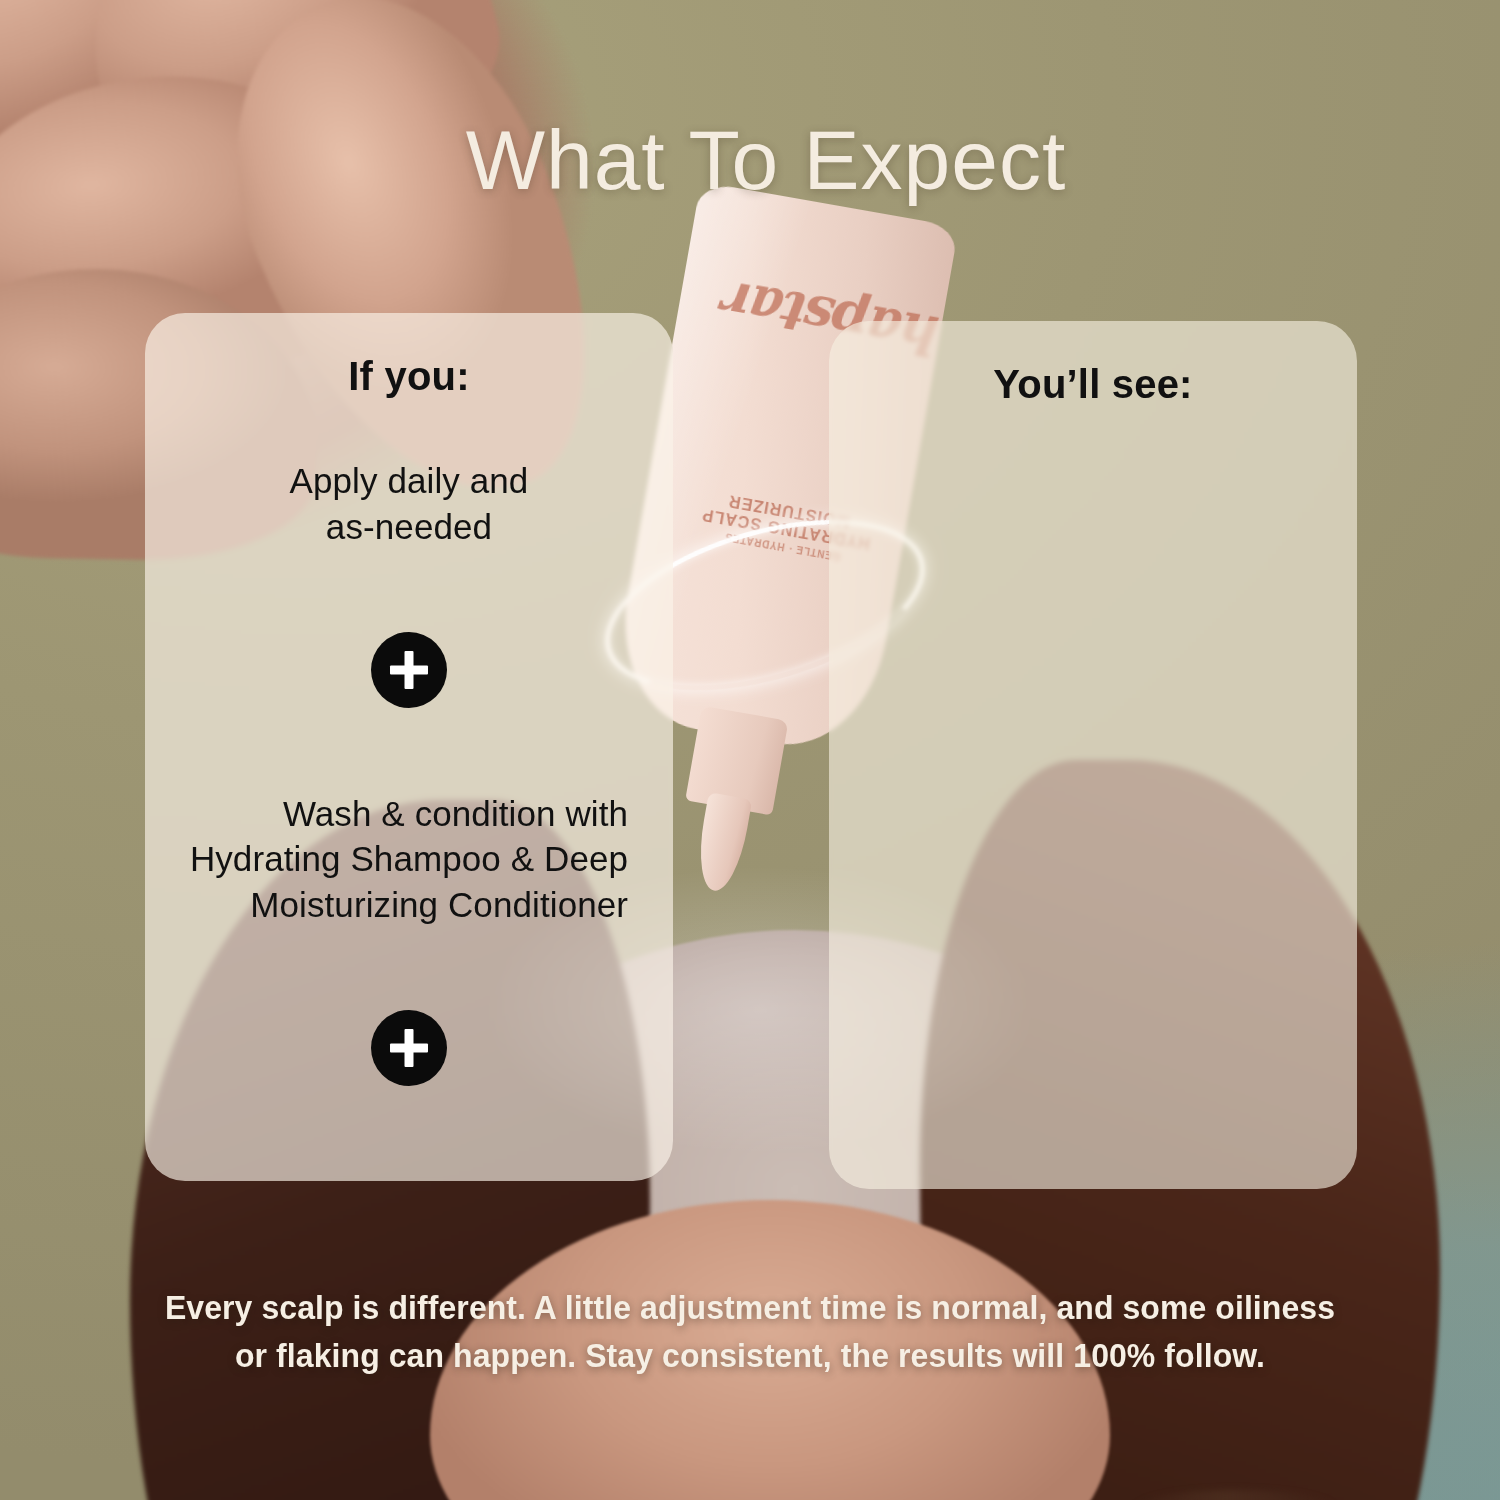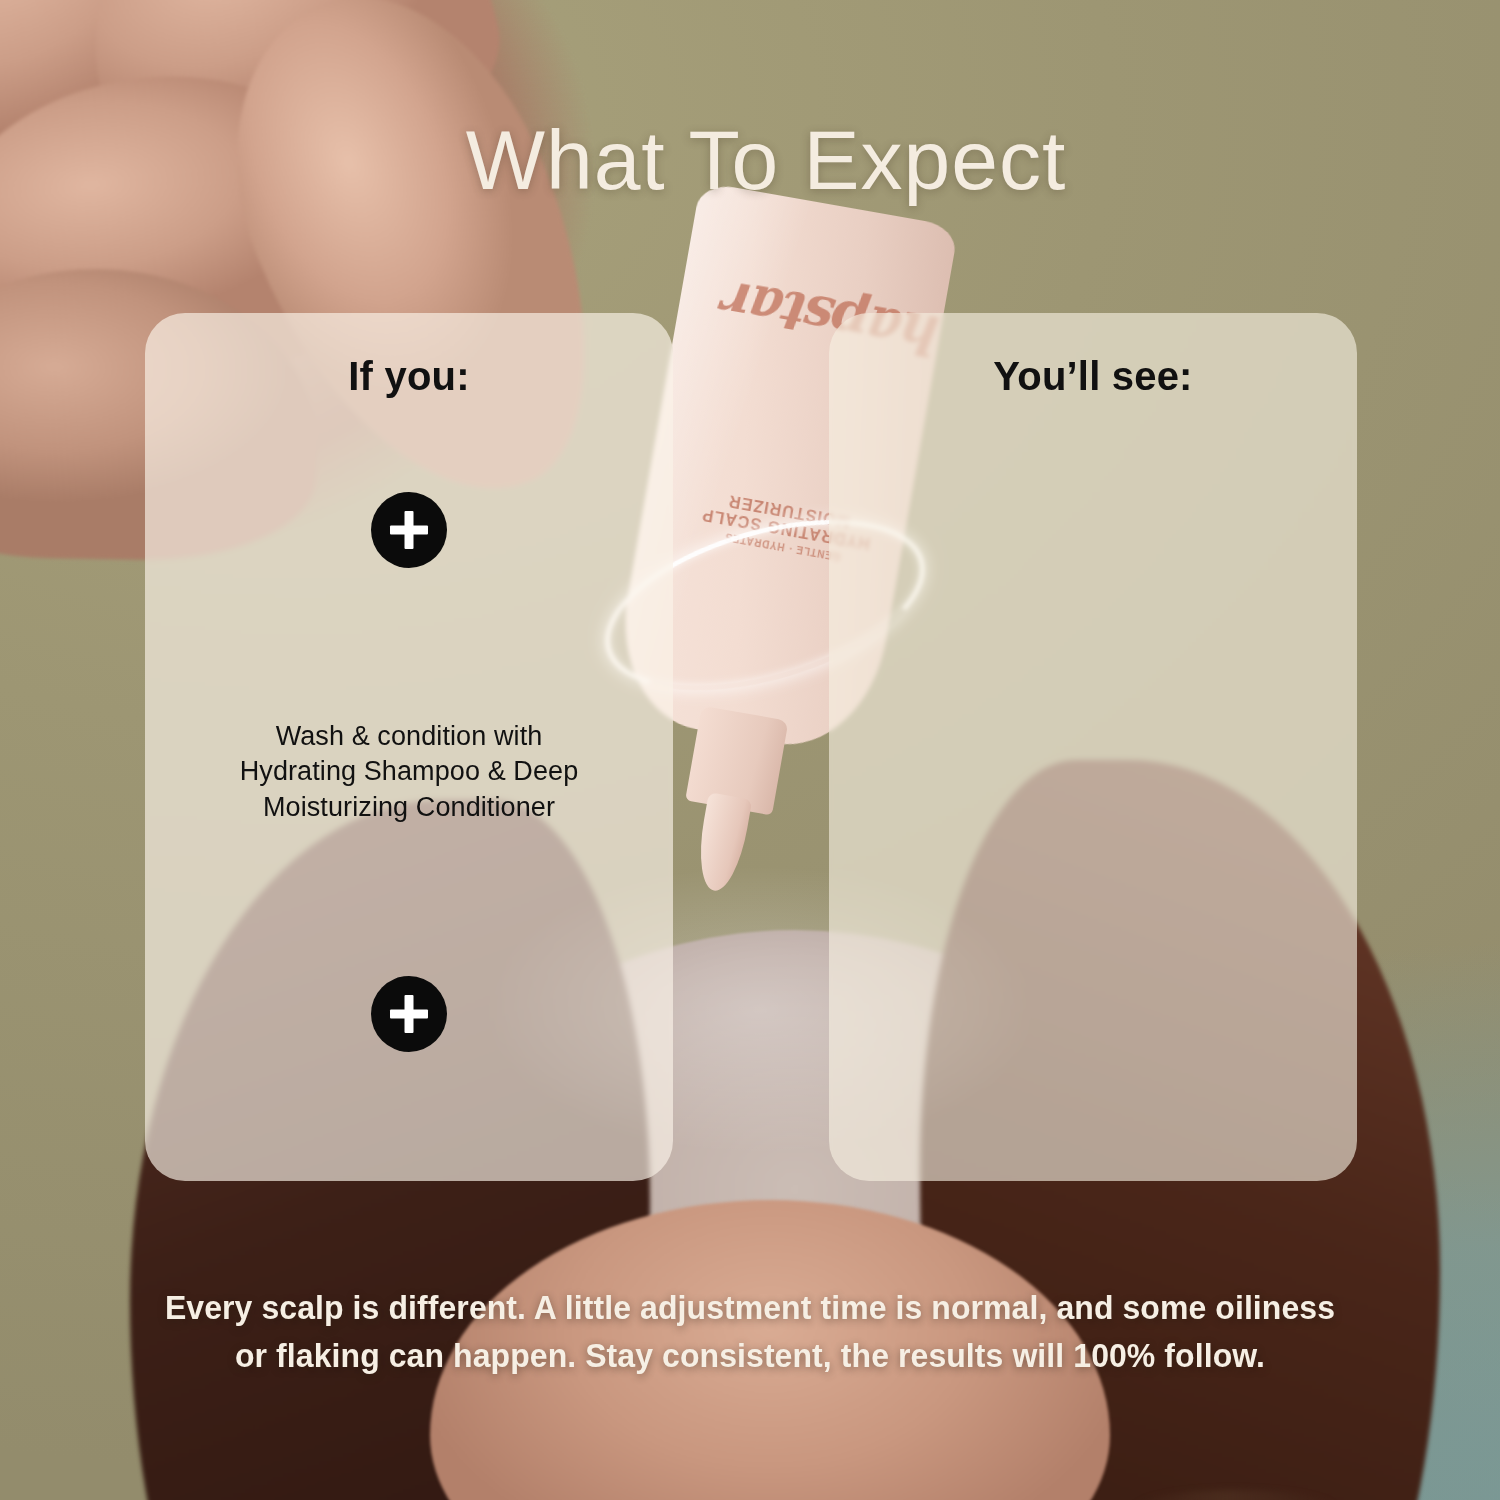--- a/index.html
+++ b/index.html
@@ -178,21 +178,21 @@
     width:528px; height:868px;
     border-radius:40px;
     background:rgba(250,243,232,.66);
     backdrop-filter:blur(2px);
     display:flex;
     flex-direction:column;
     align-items:center;
     padding:41px 34px 48px;
     overflow:hidden;
   }
-  .card-right { background:rgba(247,240,226,.62); }
+  .card-right { background:rgba(247,240,226,.62);margin-top:8px; }
 
   .card-head {
     color:#111;
     font-size:40px;
     font-weight:700;
     letter-spacing:.2px;
     text-align:center;
   }
 
   .card-body {
@@ -207,21 +207,21 @@
 
   .step {
     color:#111;
     font-size:35px;
     line-height:1.30;
     font-weight:400;
     text-align:center;
     letter-spacing:.1px;
     max-width:470px;
   }
-  .step-sm { font-size:27px; }
+  .step-sm { font-size:35px;text-align:right; }
 
   .plus {
     width:76px; height:76px;
     border-radius:50%;
     background:#0b0b0b;
     position:relative;
     flex:none;
   }
   .plus::before, .plus::after {
     content:"";
@@ -286,20 +286,21 @@
   </div>
   <div class="sparkle"></div>
 
   <div class="title">What To Expect</div>
 
   <div class="cards">
 
     <div class="card card-left">
       <div class="card-head">If you:</div>
       <div class="card-body">
+        <div class="step">Apply daily and<br>as-needed</div>
         <div class="plus"></div>
         <div class="step step-sm">Wash &amp; condition with<br>Hydrating Shampoo &amp; Deep<br>Moisturizing Conditioner</div>
         <div class="plus"></div>
       </div>
     </div>
 
     <div class="card card-right">
       <div class="card-head">You’ll see:</div>
     </div>
 

